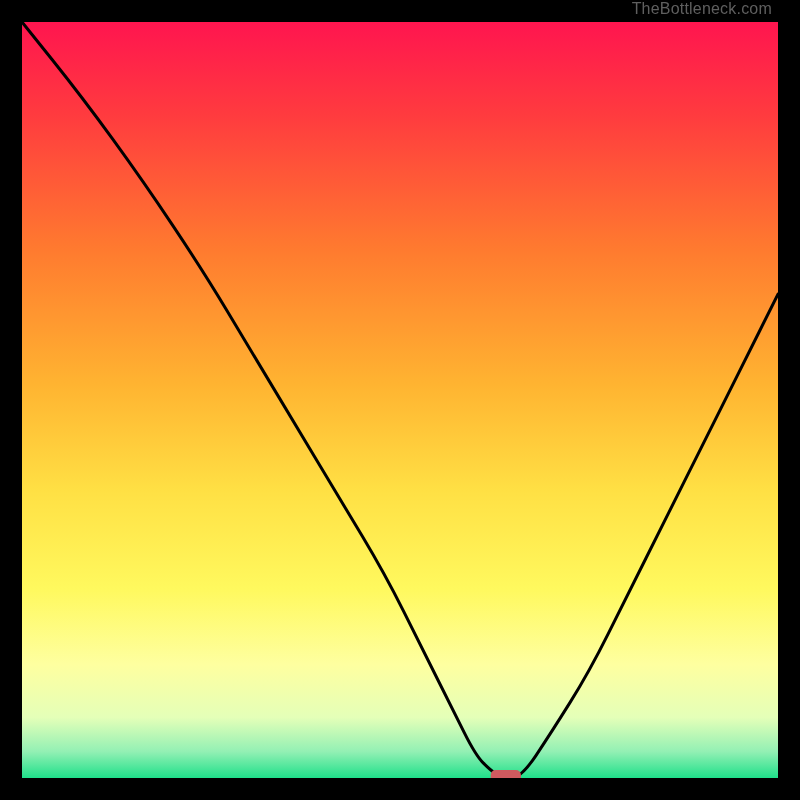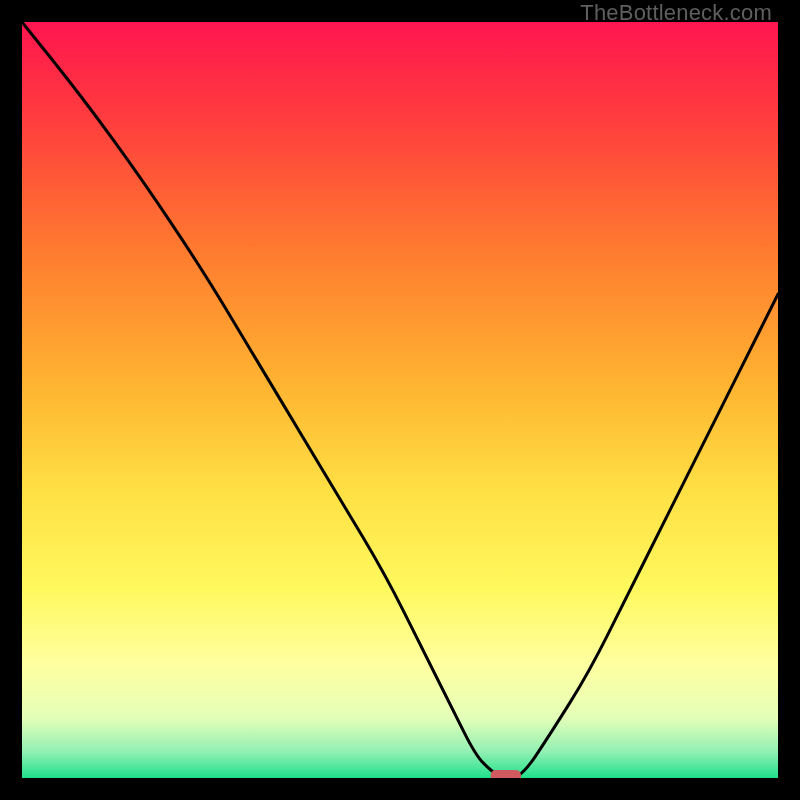--- a/index.html
+++ b/index.html
@@ -22,21 +22,21 @@
   }
   .plot-area {
     position: absolute;
     inset: 0;
   }
   .watermark {
     position: absolute;
     top: 0px;
     right: 28px;
     color: #5f5f5f;
-    font-size: 22px;
+    font-size: 16px;
     font-weight: 500;
     letter-spacing: 0.2px;
   }
   svg { display: block; }
 </style>
 </head>
 <body>
 
 <div class="watermark">TheBottleneck.com</div>
 

